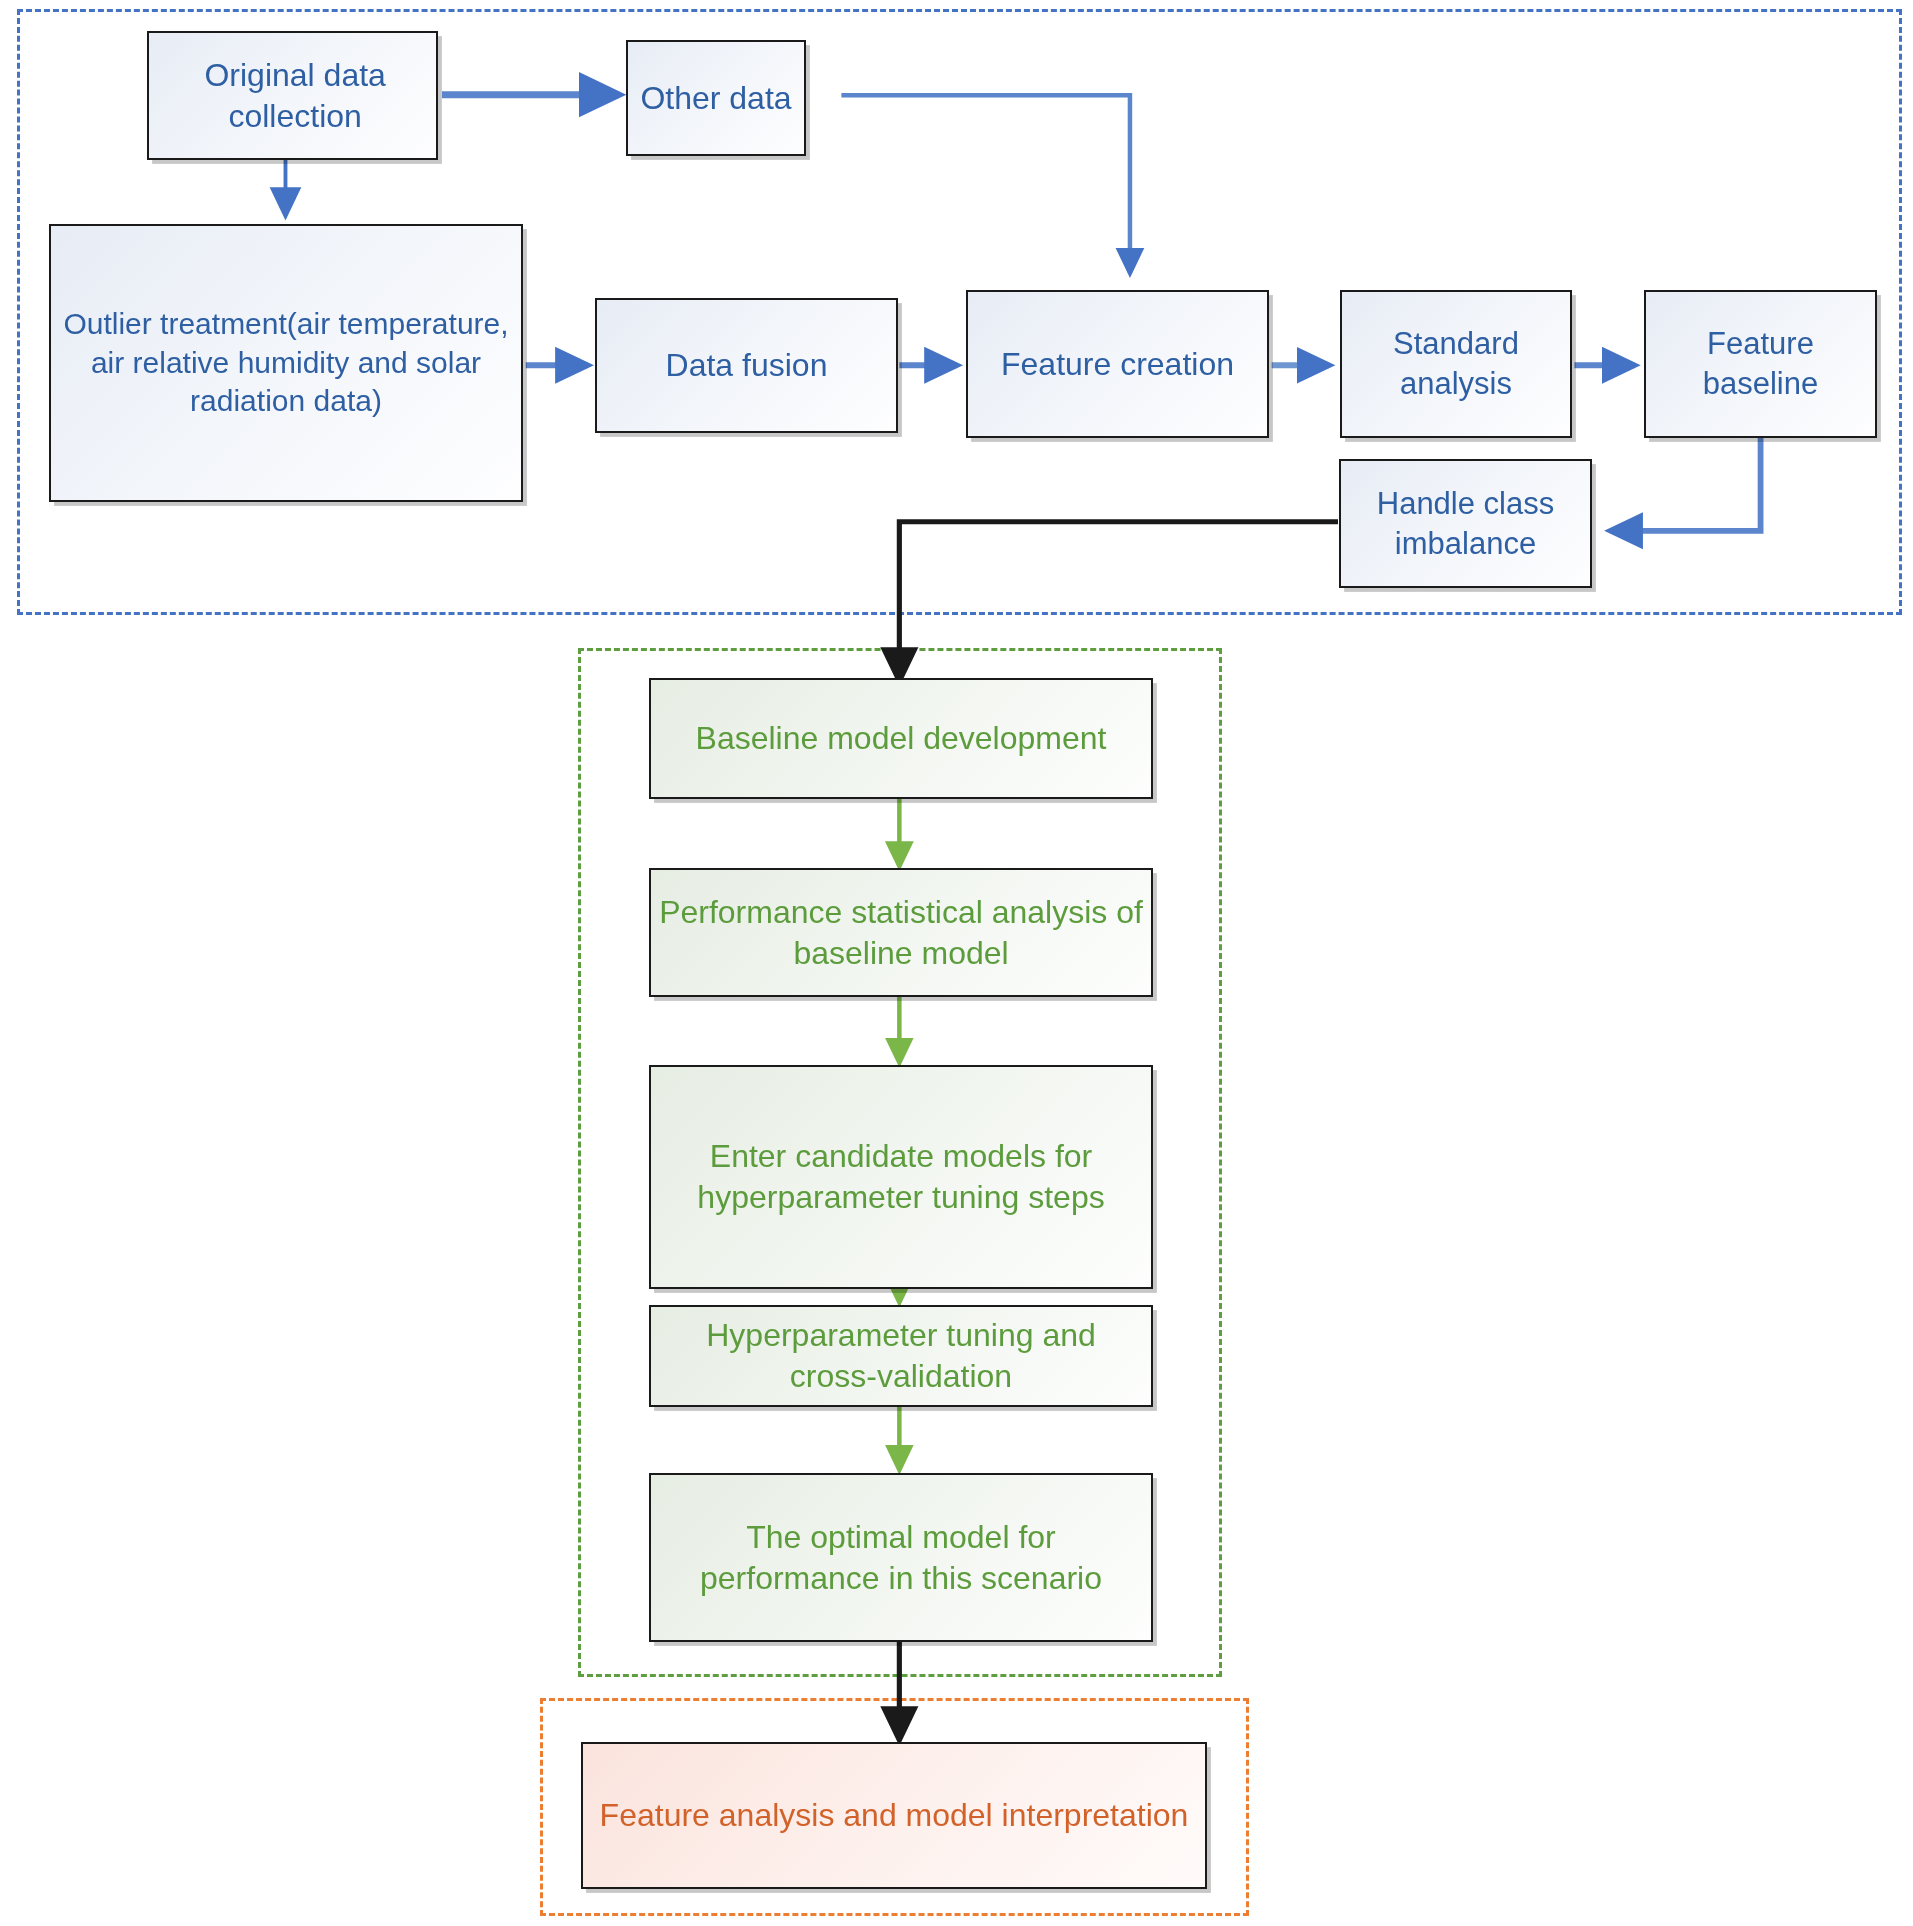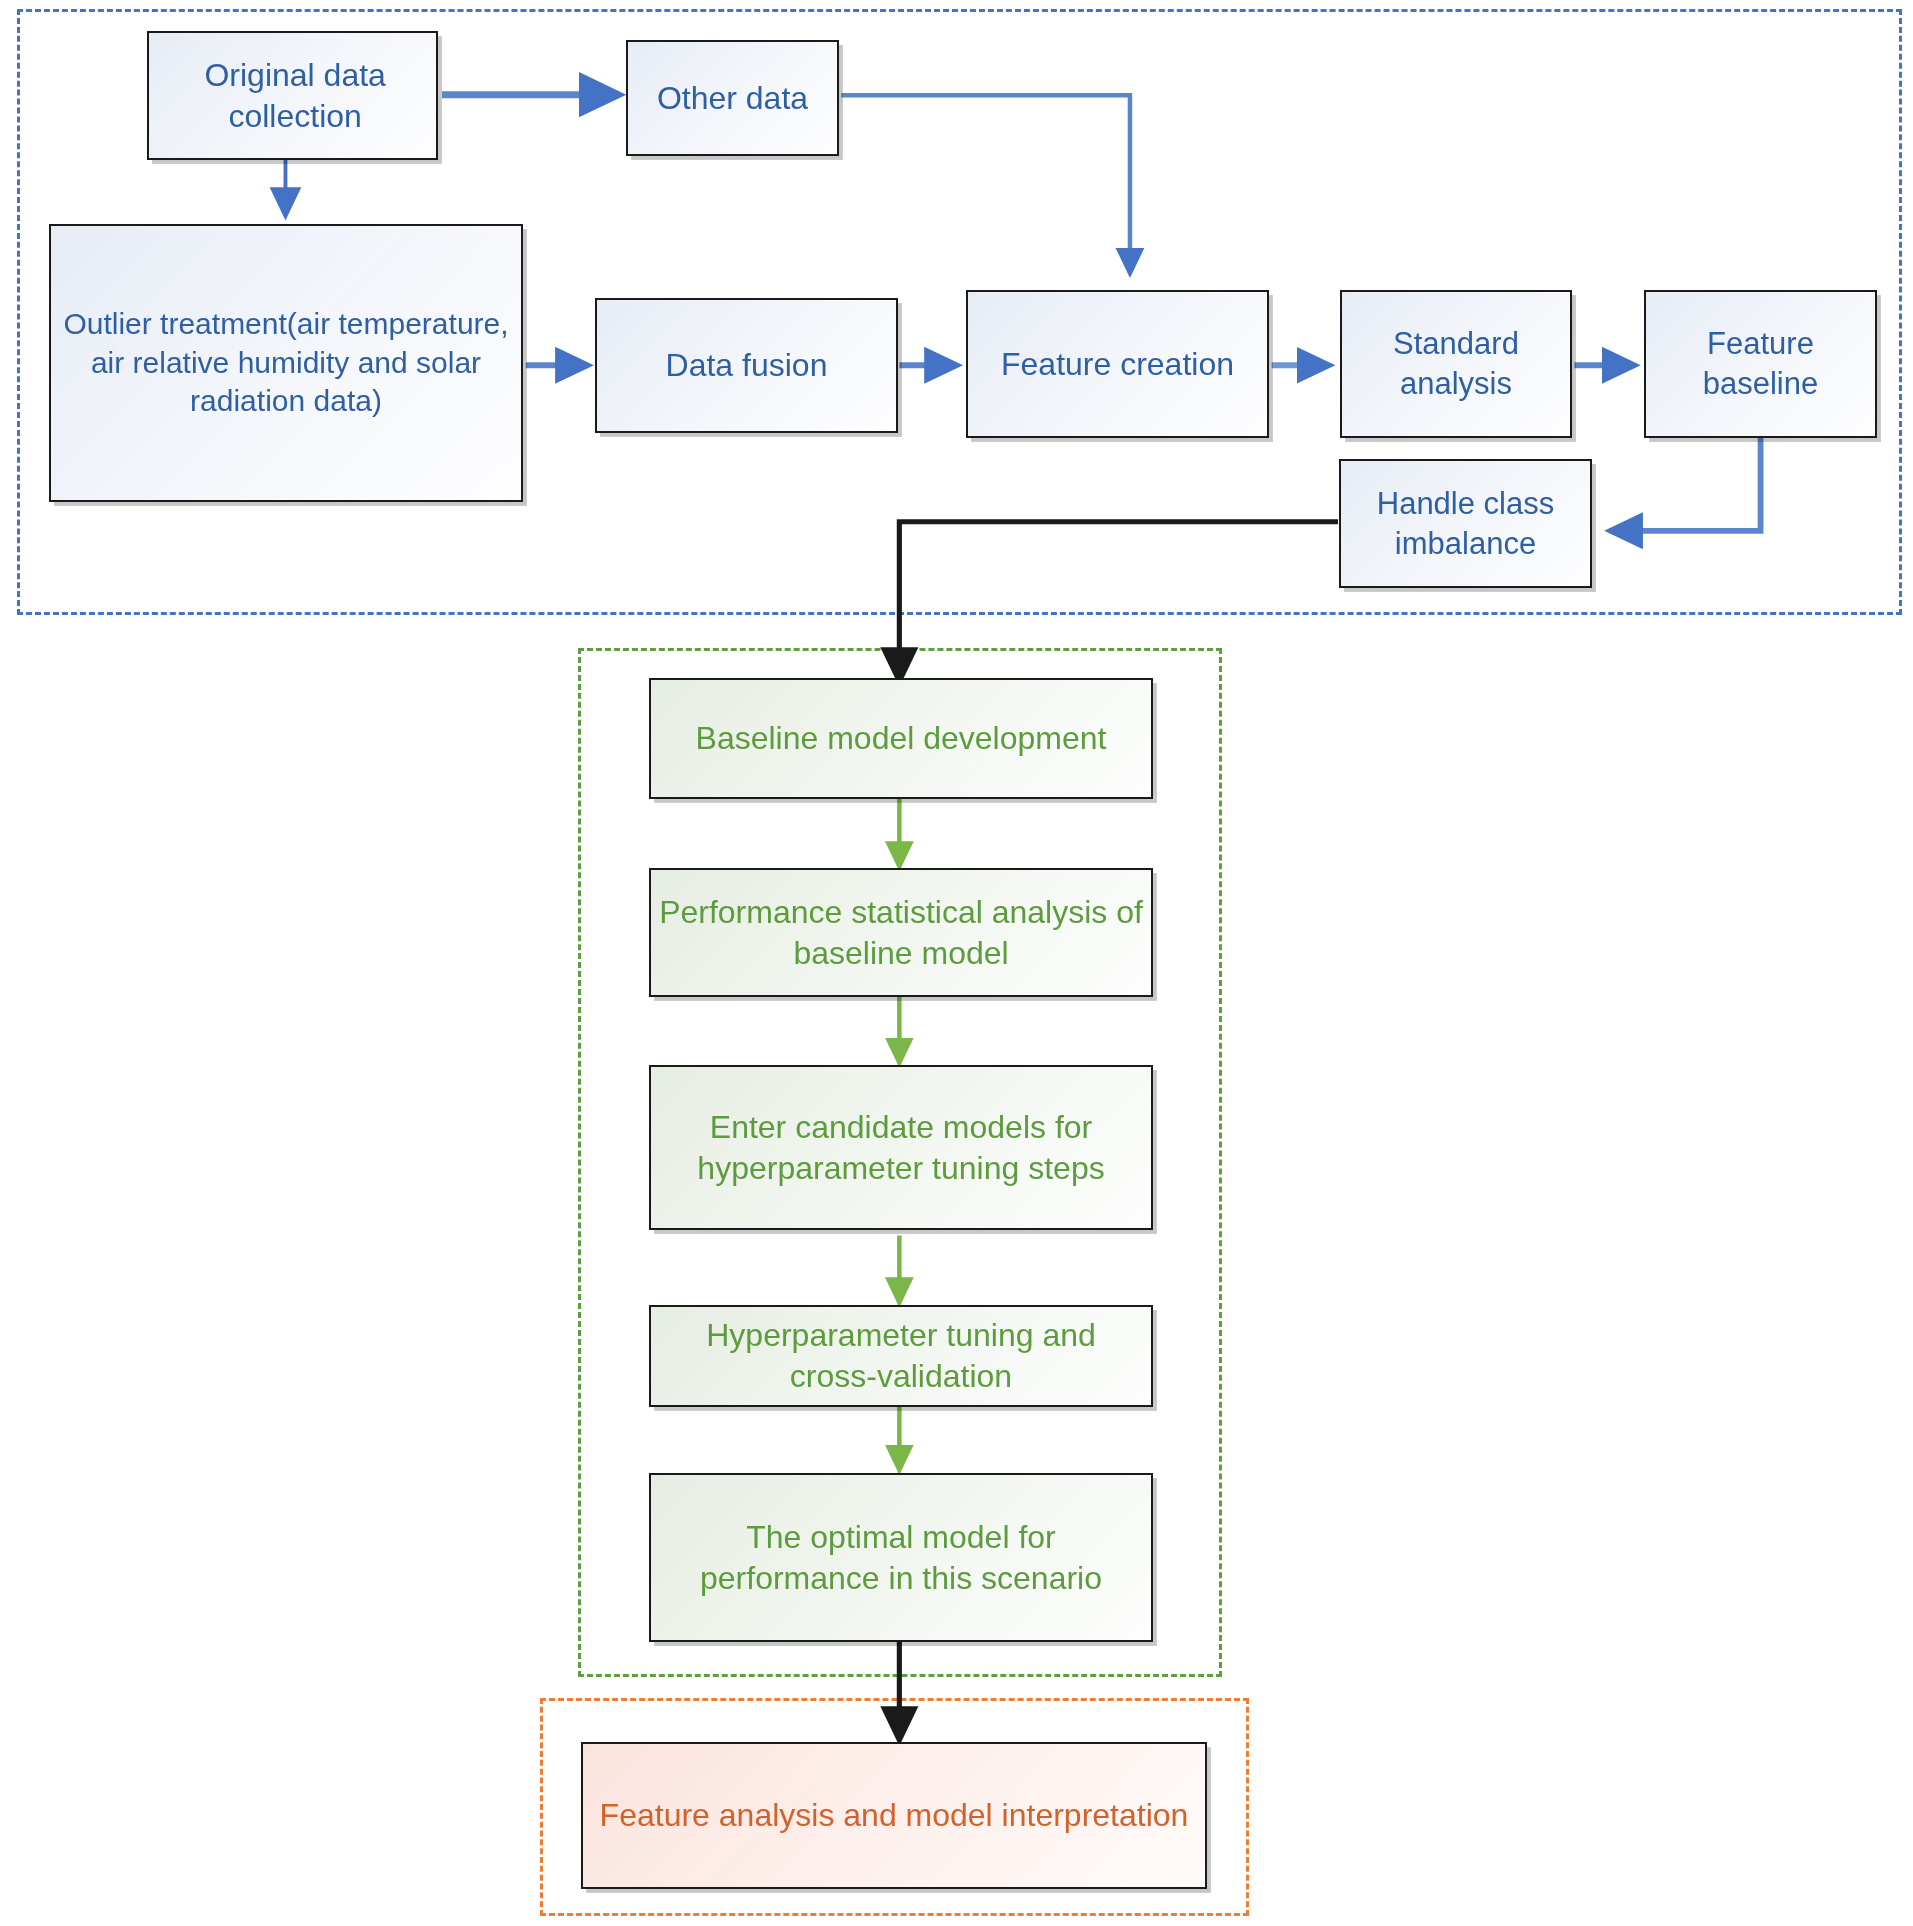--- a/index.html
+++ b/index.html
@@ -115,21 +115,21 @@
 
     <g>
       <path d="M1396,2545 L1396,2700" stroke="#1a1a1a" stroke-width="8" fill="none" marker-end="url(#ah-black)"></path>
     </g>
   </svg>
 
   <div class="node blue" style="left:147px; top:31px;  width:291px;  height:129px; font-size:32px;padding-left:13px;">
     <span>Original data collection</span>
   </div>
 
-  <div class="node blue" style="left:626px; top:40px;  width:213px;  height:116px; font-size:32px;">
+  <div class="node blue" style="left:626px; top:40px;  width:180px;  height:116px; font-size:32px;">
     <span>Other data</span>
   </div>
 
   <div class="node blue" style="left:49px;  top:224px; width:474px;  height:278px; font-size:30px;">
     <span>Outlier treatment(air temperature, air relative humidity and solar radiation data)</span>
   </div>
 
   <div class="node blue" style="left:595px; top:298px; width:303px;  height:135px; font-size:32px;">
     <span>Data fusion</span>
   </div>
@@ -151,21 +151,21 @@
   </div>
 
   <div class="node green" style="left:649px; top:678px; width:504px; height:121px; font-size:32px;">
     <span>Baseline model development</span>
   </div>
 
   <div class="node green" style="left:649px; top:868px; width:504px; height:129px; font-size:32px;">
     <span>Performance statistical analysis of baseline model</span>
   </div>
 
-  <div class="node green" style="left:649px; top:1065px; width:504px; height:165px; font-size:32px;">
+  <div class="node green" style="left:649px; top:1065px; width:504px; height:224px; font-size:32px;">
     <span>Enter candidate models for hyperparameter tuning steps</span>
   </div>
 
   <div class="node green" style="left:649px; top:1305px; width:504px; height:102px; font-size:32px;">
     <span>Hyperparameter tuning and cross-validation</span>
   </div>
 
   <div class="node green" style="left:649px; top:1473px; width:504px; height:169px; font-size:32px;">
     <span>The optimal model for performance in this scenario</span>
   </div>

